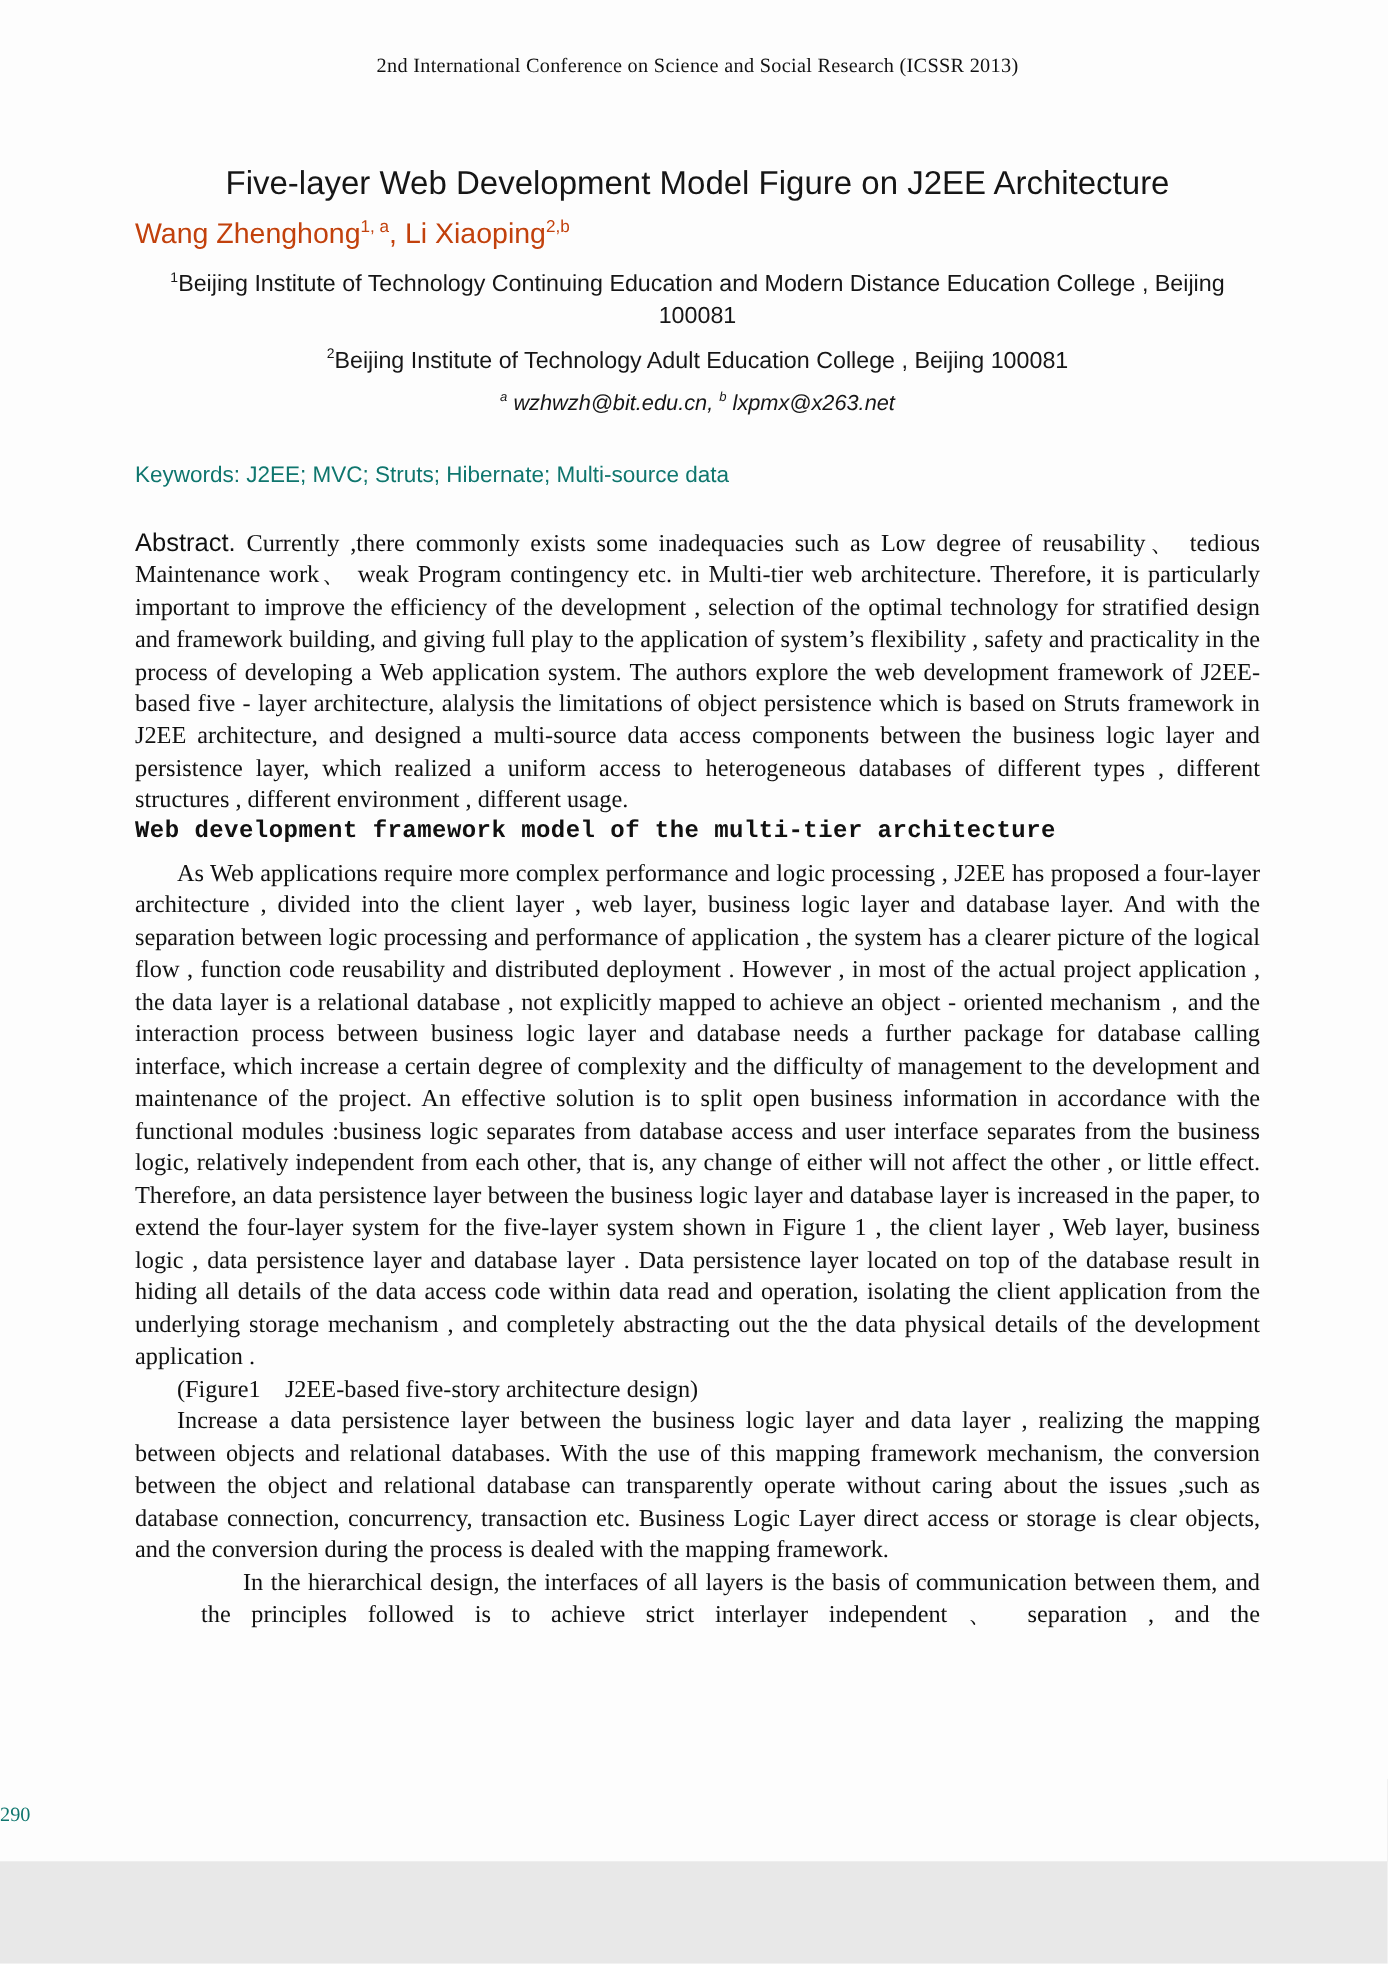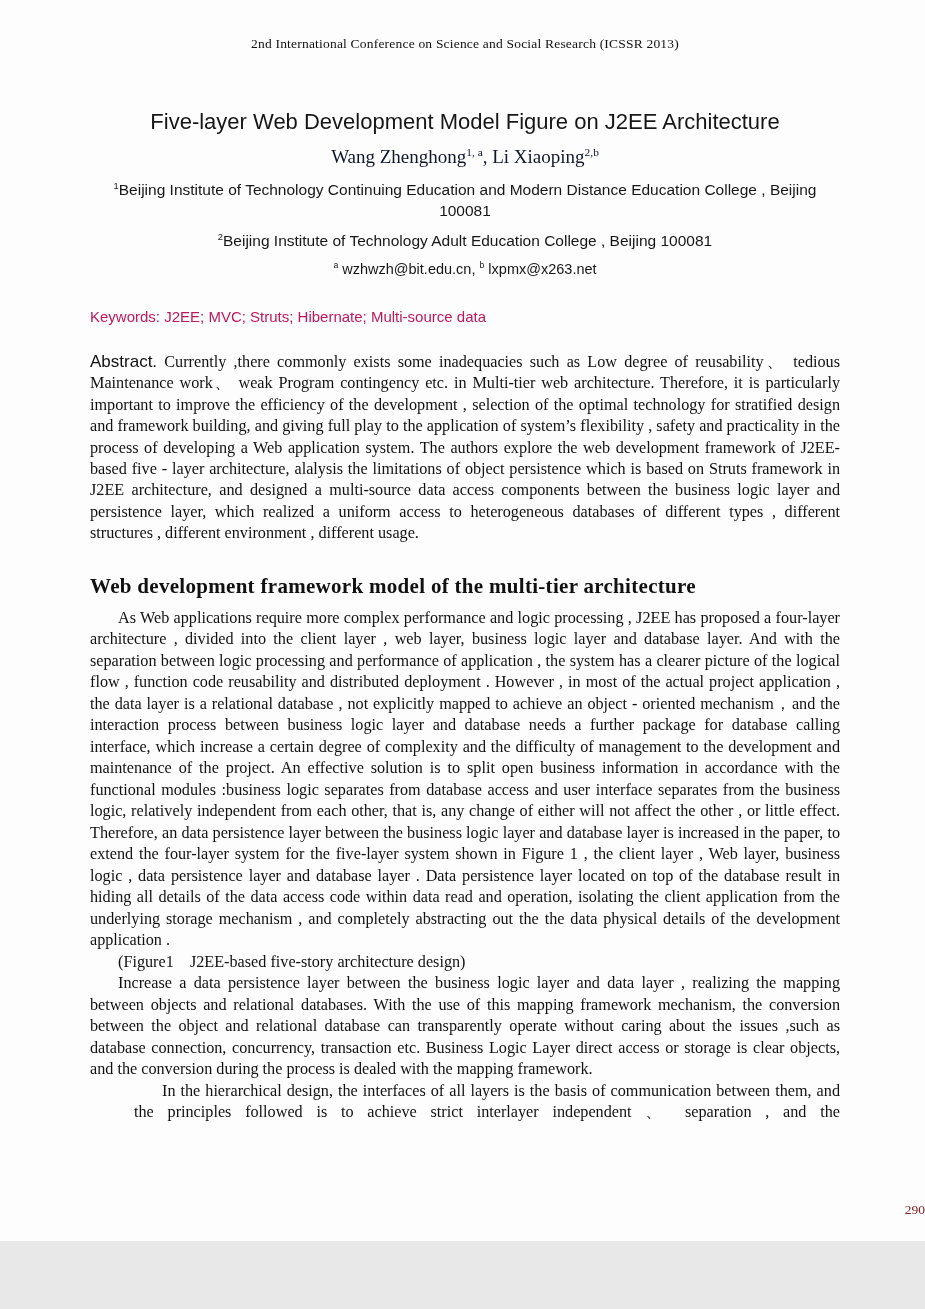--- a/index.html
+++ b/index.html
@@ -24,63 +24,64 @@
   }
   .title {
     margin-top: 57px;
     text-align: center;
     font-family: "Liberation Sans", sans-serif;
     font-size: 22px;
     color: #161616;
   }
   .authors {
     margin-top: 11px;
-    text-align: center;
-    font-family: Liberation Serif, serif;
+    text-align: left;
+    font-family: Liberation Sans, sans-serif;
     font-size: 19px;
-    color: #0f172a;
+    color: #c2410c;
   }
   .sup { vertical-align: super; font-size: 0.60em; line-height: 0; }
   .affil {
     margin-top: 11px;
     text-align: center;
     font-family: "Liberation Sans", sans-serif;
     font-size: 15.5px;
     line-height: 21px;
     color: #161616;
   }
   .affil2 { margin-top: 9px; }
   .emails {
     margin-top: 10px;
     text-align: center;
     font-family: "Liberation Sans", sans-serif;
     font-size: 14.5px;
     color: #161616;
+    font-style: italic;
   }
   .keywords {
     margin-top: 31px;
     font-family: "Liberation Sans", sans-serif;
     font-size: 15px;
-    color: #be185d;
+    color: #0f766e;
   }
   .abstract {
     margin-top: 26px;
     font-size: 16.2px;
     line-height: 21.4px;
     text-align: justify;
   }
   .abstract .abs-label {
     font-family: "Liberation Sans", sans-serif;
     font-size: 17px;
   }
   .sec-heading {
-    margin-top: 29px;
     font-weight: bold;
-    font-size: 21px;
+    font-size: 16px;
     letter-spacing: 0.3px;
+    font-family: Liberation Mono, monospace;
   }
   .sub-heading {
     margin-top: 11px;
     padding-left: 28px;
     font-weight: bold;
     font-size: 16.5px;
     letter-spacing: 0.2px;
   }
   .body-para {
     font-size: 16.2px;
@@ -96,23 +97,23 @@
     left: 78px;
     top: 1247px;
     font-size: 13.5px;
     color: #111;
   }
   .footer-page {
     position: absolute;
     left: 0;
     top: 1202px;
     width: 100%;
-    text-align: right;
+    text-align: left;
     font-size: 13.5px;
-    color: #7f1d1d;
+    color: #0f766e;
   }
   .watermark {
     position: absolute;
     left: 28px;
     top: 1259px;
     font-size: 17px;
     color: #a3a3a3;
     white-space: nowrap;
   }
 </style>

